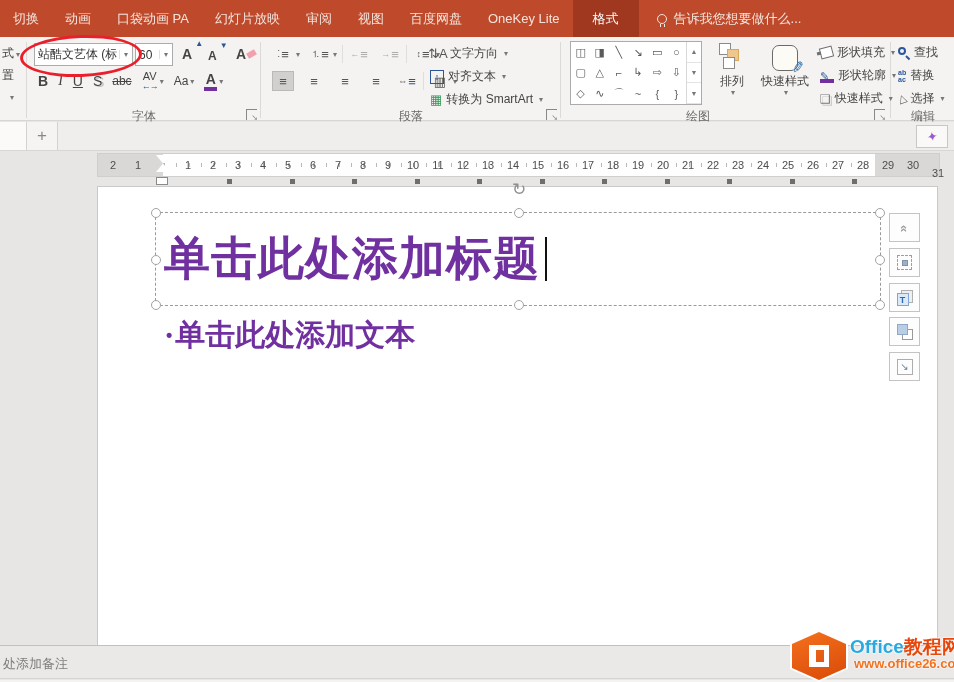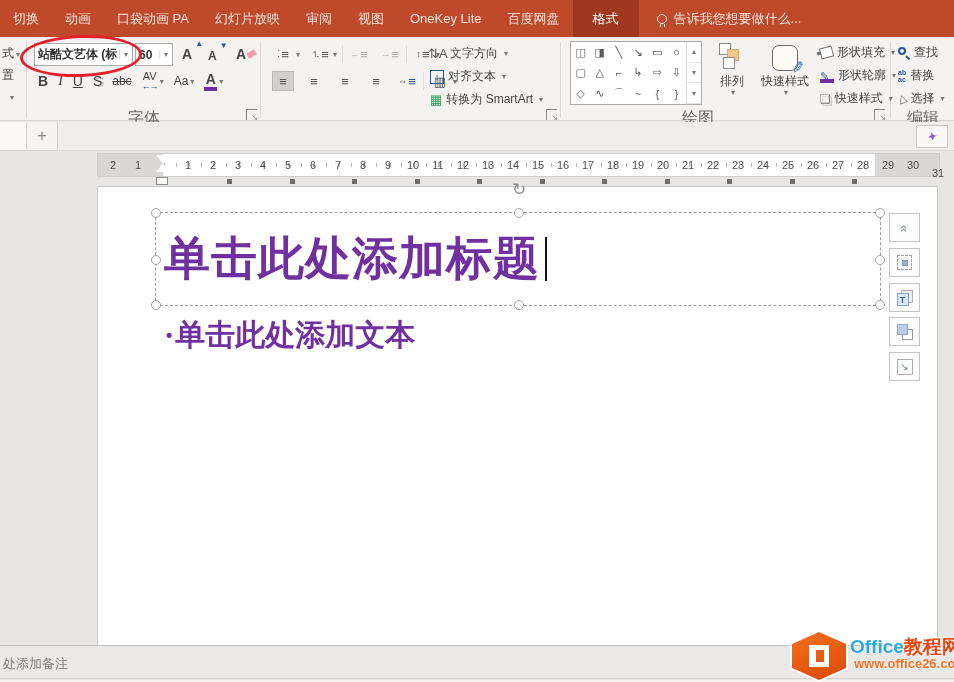--- a/index.html
+++ b/index.html
@@ -12,35 +12,35 @@
   .tabs { display:flex; }
   .tab { color:#F4E3DC; font-size:13px; line-height:37px; padding:0 13px; white-space:nowrap; cursor:default; }
   .tab.active { background:#A0381F; color:#fff; padding:0 20px; }
   .tellme { display:flex; align-items:center; gap:7px; margin-left:18px; color:#F4E5DF; font-size:13px; }
   .bulb { width:10px; height:10px; border:1.5px solid #F4E5DF; border-radius:50%; position:relative; }
   .bulb::after { content:""; position:absolute; left:2px; top:9px; width:3px; height:3px; border-left:1.5px solid #F4E5DF; border-right:1.5px solid #F4E5DF; }
 
   
   .ribbon { position:absolute; left:0; top:37px; width:954px; height:84px; background:#F4F3F1; border-bottom:1px solid #D8D6D3; }
   .vsep { position:absolute; top:5px; height:76px; width:1px; background:#DCDAD7; }
-  .grouplabel { position:absolute; top:71px; width:100%; text-align:center; color:#6A6866; font-size:16px; }
+  .grouplabel { position:absolute; top:71px; width:100%; text-align:center; color:#6A6866; font-size:12px; }
   .dlg { position:absolute; top:72px; width:11px; height:11px; border-left:1px solid #8A8886; border-top:1px solid #8A8886; }
   .dlg::after { content:"↘"; position:absolute; right:-1px; bottom:-2px; font-size:8px; color:#8A8886; }
   .caret { font-size:8px; color:#777; margin-left:2px; }
   .rbtn { display:inline-flex; align-items:center; justify-content:center; height:22px; padding:0 4px; cursor:default; }
 
   .grp { position:absolute; top:0; height:84px; }
   .grp-partial { left:0; width:26px; }
   .grp-font { left:28px; width:232px; }
   .grp-par  { left:262px; width:298px; }
   .grp-draw { left:562px; width:328px; }
   .grp-edit { left:892px; width:62px; }
 
   .combo { position:absolute; height:23px; background:#fff; border:1px solid #ABABAB; display:flex; align-items:center; font-size:12px; color:#333; }
-  .combo .cv { flex:1; padding:0 3px; white-space:nowrap; overflow:hidden;font-weight:bold; }
+  .combo .cv { flex:1; padding:0 3px; white-space:nowrap; overflow:hidden; }
   .combo .cc { width:13px; text-align:center; color:#777; font-size:8px; border-left:1px solid #E1E1E1; }
 
   .row2 { position:absolute; left:6px; top:33px; display:flex; align-items:center; gap:2px; }
   .bB { font-weight:bold; font-size:14px; }
   .bI { font-style:italic; font-family:"Liberation Serif",serif; font-size:14px; }
   .bU { text-decoration:underline; font-size:14px; }
   .bS { font-size:14px; text-shadow:2px 1px 0 #BDBDBD; }
   .bStrike { text-decoration:line-through; font-size:12px; }
   .avi { display:inline-flex; flex-direction:column; align-items:center; line-height:1; font-size:11px; }
   .avi .arr { color:#2B579A; font-size:9px; letter-spacing:-1px; }
@@ -152,22 +152,22 @@
 <div class="app">
 
   <div class="titlebar">
     <div class="tabs">
         <div class="tab">切换</div>
         <div class="tab">动画</div>
         <div class="tab">口袋动画 PA</div>
         <div class="tab">幻灯片放映</div>
         <div class="tab">审阅</div>
         <div class="tab">视图</div>
+        <div class="tab">百度网盘</div>
         <div class="tab">OneKey Lite</div>
-        <div class="tab">百度网盘</div>
         <div class="tab active">格式</div>
       </div>
     <div class="tellme">
       <span class="bulb"></span>
       <span>告诉我您想要做什么...</span>
     </div>
   </div>
 
   <div class="ribbon">
     <div class="vsep" style="left:26px"></div>
@@ -284,20 +284,21 @@
       <div class="menu-btn" style="left:168px;top:29px">
         <span style="width:14px;height:14px;border:1px solid #2B579A;color:#2B579A;font-size:9px;display:inline-flex;align-items:center;justify-content:center">↕</span>
         <span>对齐文本</span>
           <span class="caret">▾</span>
       </div>
       <div class="menu-btn" style="left:168px;top:52px">
         <span style="color:#2E9B57;font-size:13px">▦</span>
         <span>转换为 SmartArt</span>
           <span class="caret">▾</span>
       </div>
+      <div class="grouplabel">段落</div>
       <span class="dlg" style="left:284px"></span>
     </div>
 
     <div class="grp grp-draw">
       <div class="gallery">
         <div class="shapegrid">
             <div class="cell">◫</div>
             <div class="cell">◨</div>
             <div class="cell">╲</div>
             <div class="cell">↘</div>

